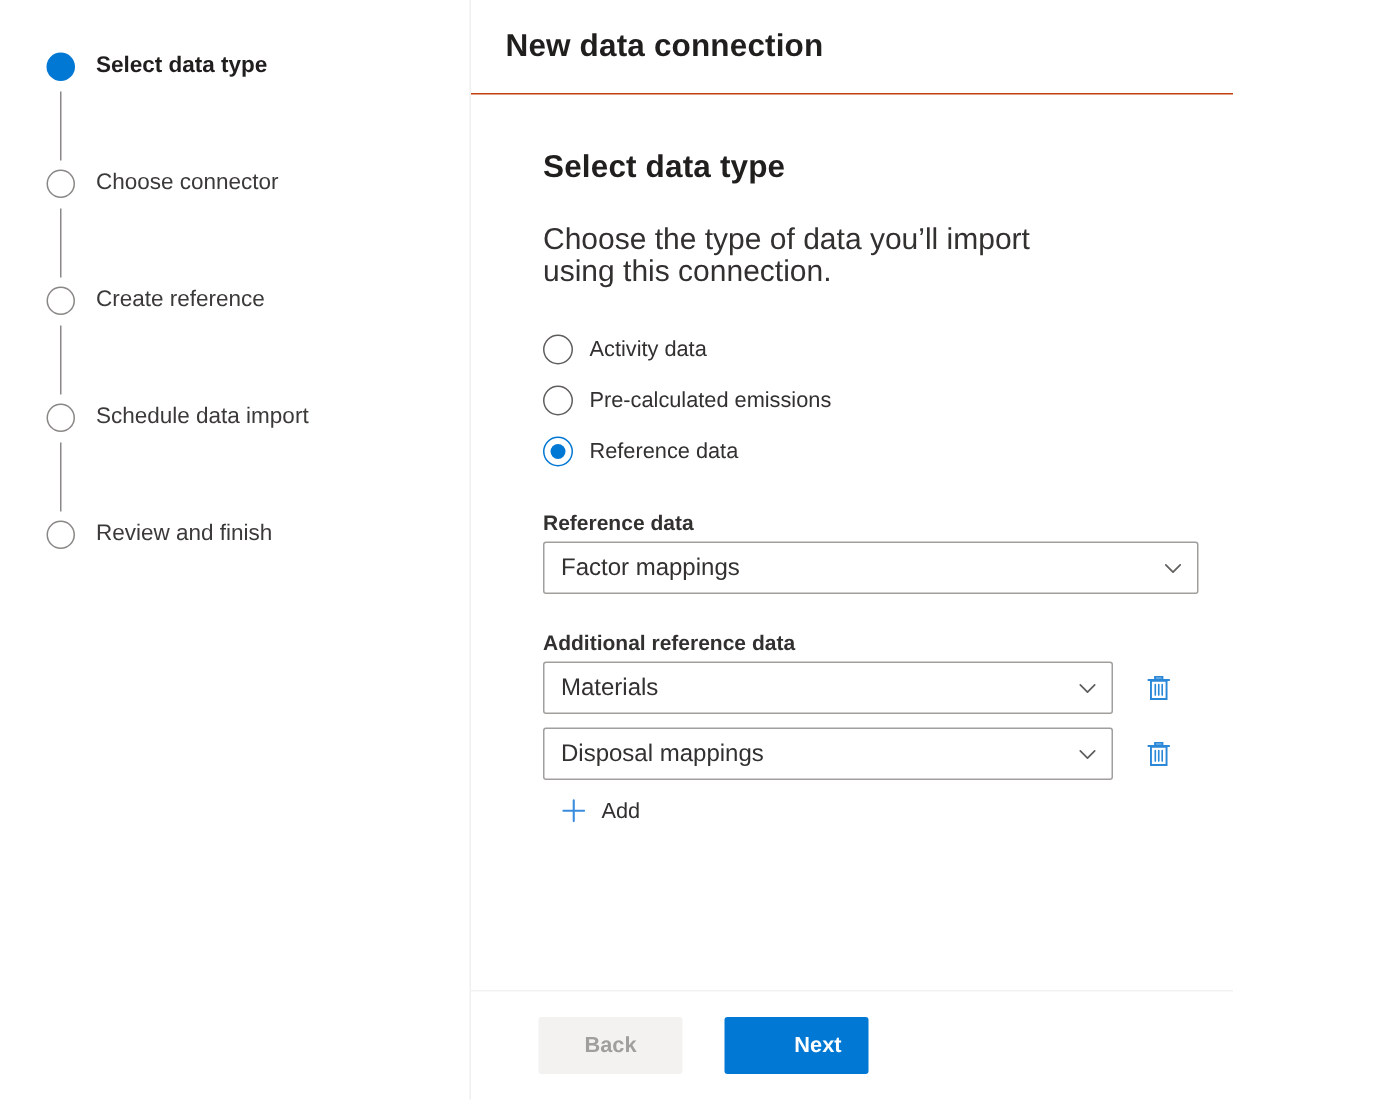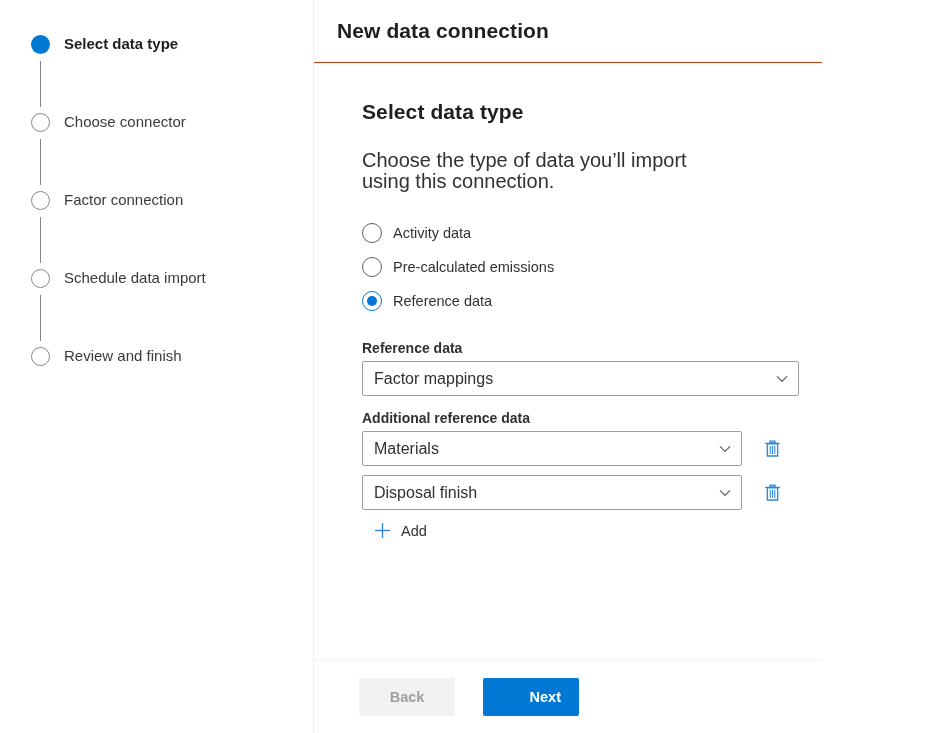--- a/index.html
+++ b/index.html
@@ -176,21 +176,21 @@
   }
 
   
   .field-label {
     font-size: 14px;
     font-weight: 700;
     color: #323130;
     margin-bottom: 5px;
     margin-top: 0;
   }
-  .field-label.spaced { margin-top: 14px; }
+  .field-label.spaced { margin-top: 24px; }
 
   .select-row {
     display: flex;
     align-items: center;
     margin-bottom: 9px;
   }
 
   .dropdown {
     position: relative;
     height: 35px;
@@ -312,21 +312,21 @@
         </div>
         <div class="step-connector"></div>
         <div class="step-label">Choose connector</div>
       </div>
 
       <div class="step">
         <div class="step-marker">
           <div class="step-dot-empty"></div>
         </div>
         <div class="step-connector"></div>
-        <div class="step-label">Factor connection</div>
+        <div class="step-label">Create reference</div>
       </div>
 
       <div class="step">
         <div class="step-marker">
           <div class="step-dot-empty"></div>
         </div>
         <div class="step-connector"></div>
         <div class="step-label">Schedule data import</div>
       </div>
 
@@ -403,21 +403,21 @@
               <path d="M2.6 4.3h13.8" stroke="#2b88d8" stroke-width="1.3" stroke-linecap="round"></path>
               <path d="M4.3 4.8h10.4v12.2H4.3z" fill="none" stroke="#2b88d8" stroke-width="1.3"></path>
               <path d="M7.2 7.4v7M9.5 7.4v7M11.8 7.4v7" stroke="#2b88d8" stroke-width="1.1" stroke-linecap="round"></path>
             </svg>
           </span>
         </button>
       </div>
 
       <div class="select-row">
         <div class="dropdown narrow">
-          <span>Disposal finish</span>
+          <span>Disposal mappings</span>
           <span class="chevron">
             <svg width="12" height="12" viewBox="0 0 12 12">
               <path d="M1.2 3.6 L6 8.4 L10.8 3.6" fill="none" stroke="#605e5c" stroke-width="1.15" stroke-linecap="round" stroke-linejoin="round"></path>
             </svg>
           </span>
         </div>
         <button class="trash-btn">
           <span>
             <svg width="19" height="20" viewBox="0 0 19 20">
               <path d="M7 2.2h5v1.6H7z" fill="none" stroke="#2b88d8" stroke-width="1.2"></path>

